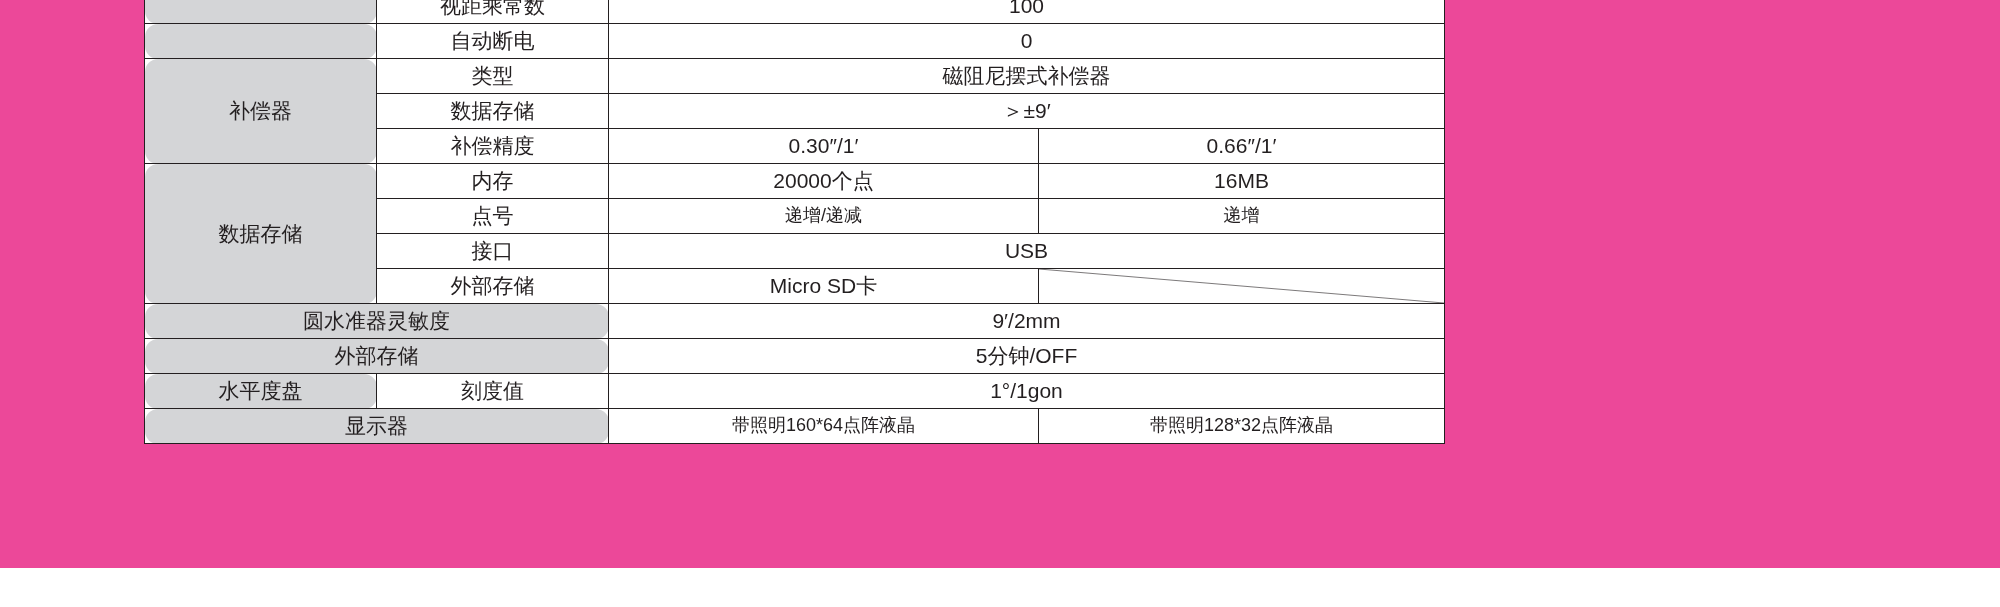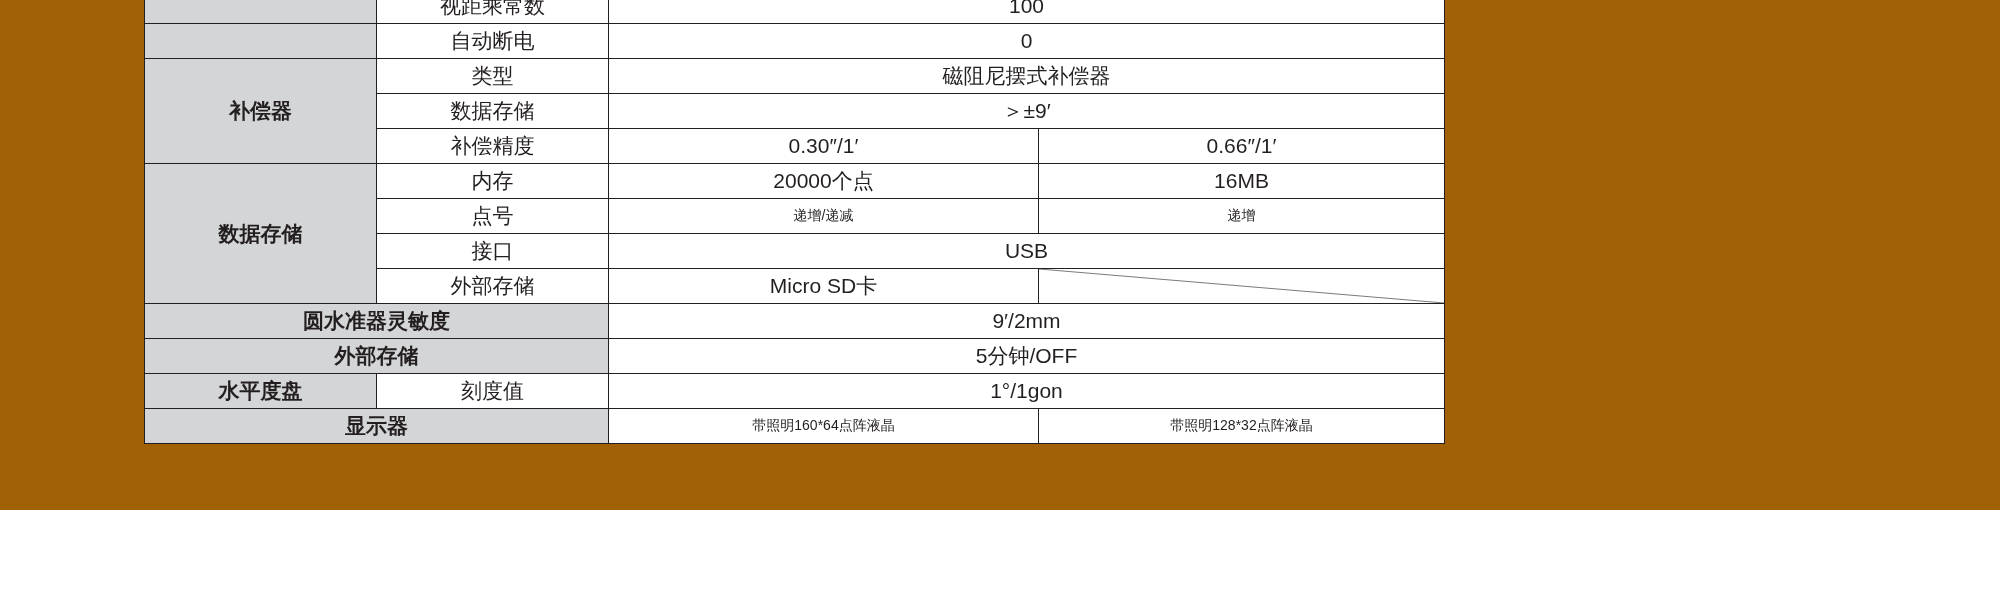--- a/index.html
+++ b/index.html
@@ -9,22 +9,22 @@
   }
   body {
     width: 2000px;
     height: 607px;
     font-family: "Liberation Sans", sans-serif;
     overflow: hidden;
   }
   #sheet {
     position: relative;
     width: 2000px;
-    height: 510px;
-    background: #a16207;
+    height: 568px;
+    background: #ec4899;
   }
   table.spec {
     position: absolute;
     left: 144px;
     top: -12px;
     border-collapse: collapse;
     table-layout: fixed;
     background: #ffffff;
   }
   table.spec td {
@@ -39,33 +39,34 @@
     box-sizing: border-box;
   }
   
   col.c0 { width: 232px; }
   col.c1 { width: 232px; }
   col.c2 { width: 430px; }
   col.c3 { width: 406px; }
 
   td.label {
     background: #d4d5d7;
-    font-weight: bold;
+    font-weight: normal;
     font-size: 22px;
+    border-radius: 13px;
   }
   td.sublabel {
     background: #ffffff;
     font-size: 22px;
   }
   td.value {
     background: #ffffff;
     font-size: 21px;
   }
   td.value.small {
-    font-size: 14px;
+    font-size: 18px;
   }
   
   td.diag {
     position: relative;
     background: #ffffff;
     overflow: hidden;
   }
   td.diag svg {
     position: absolute;
     left: 0;

